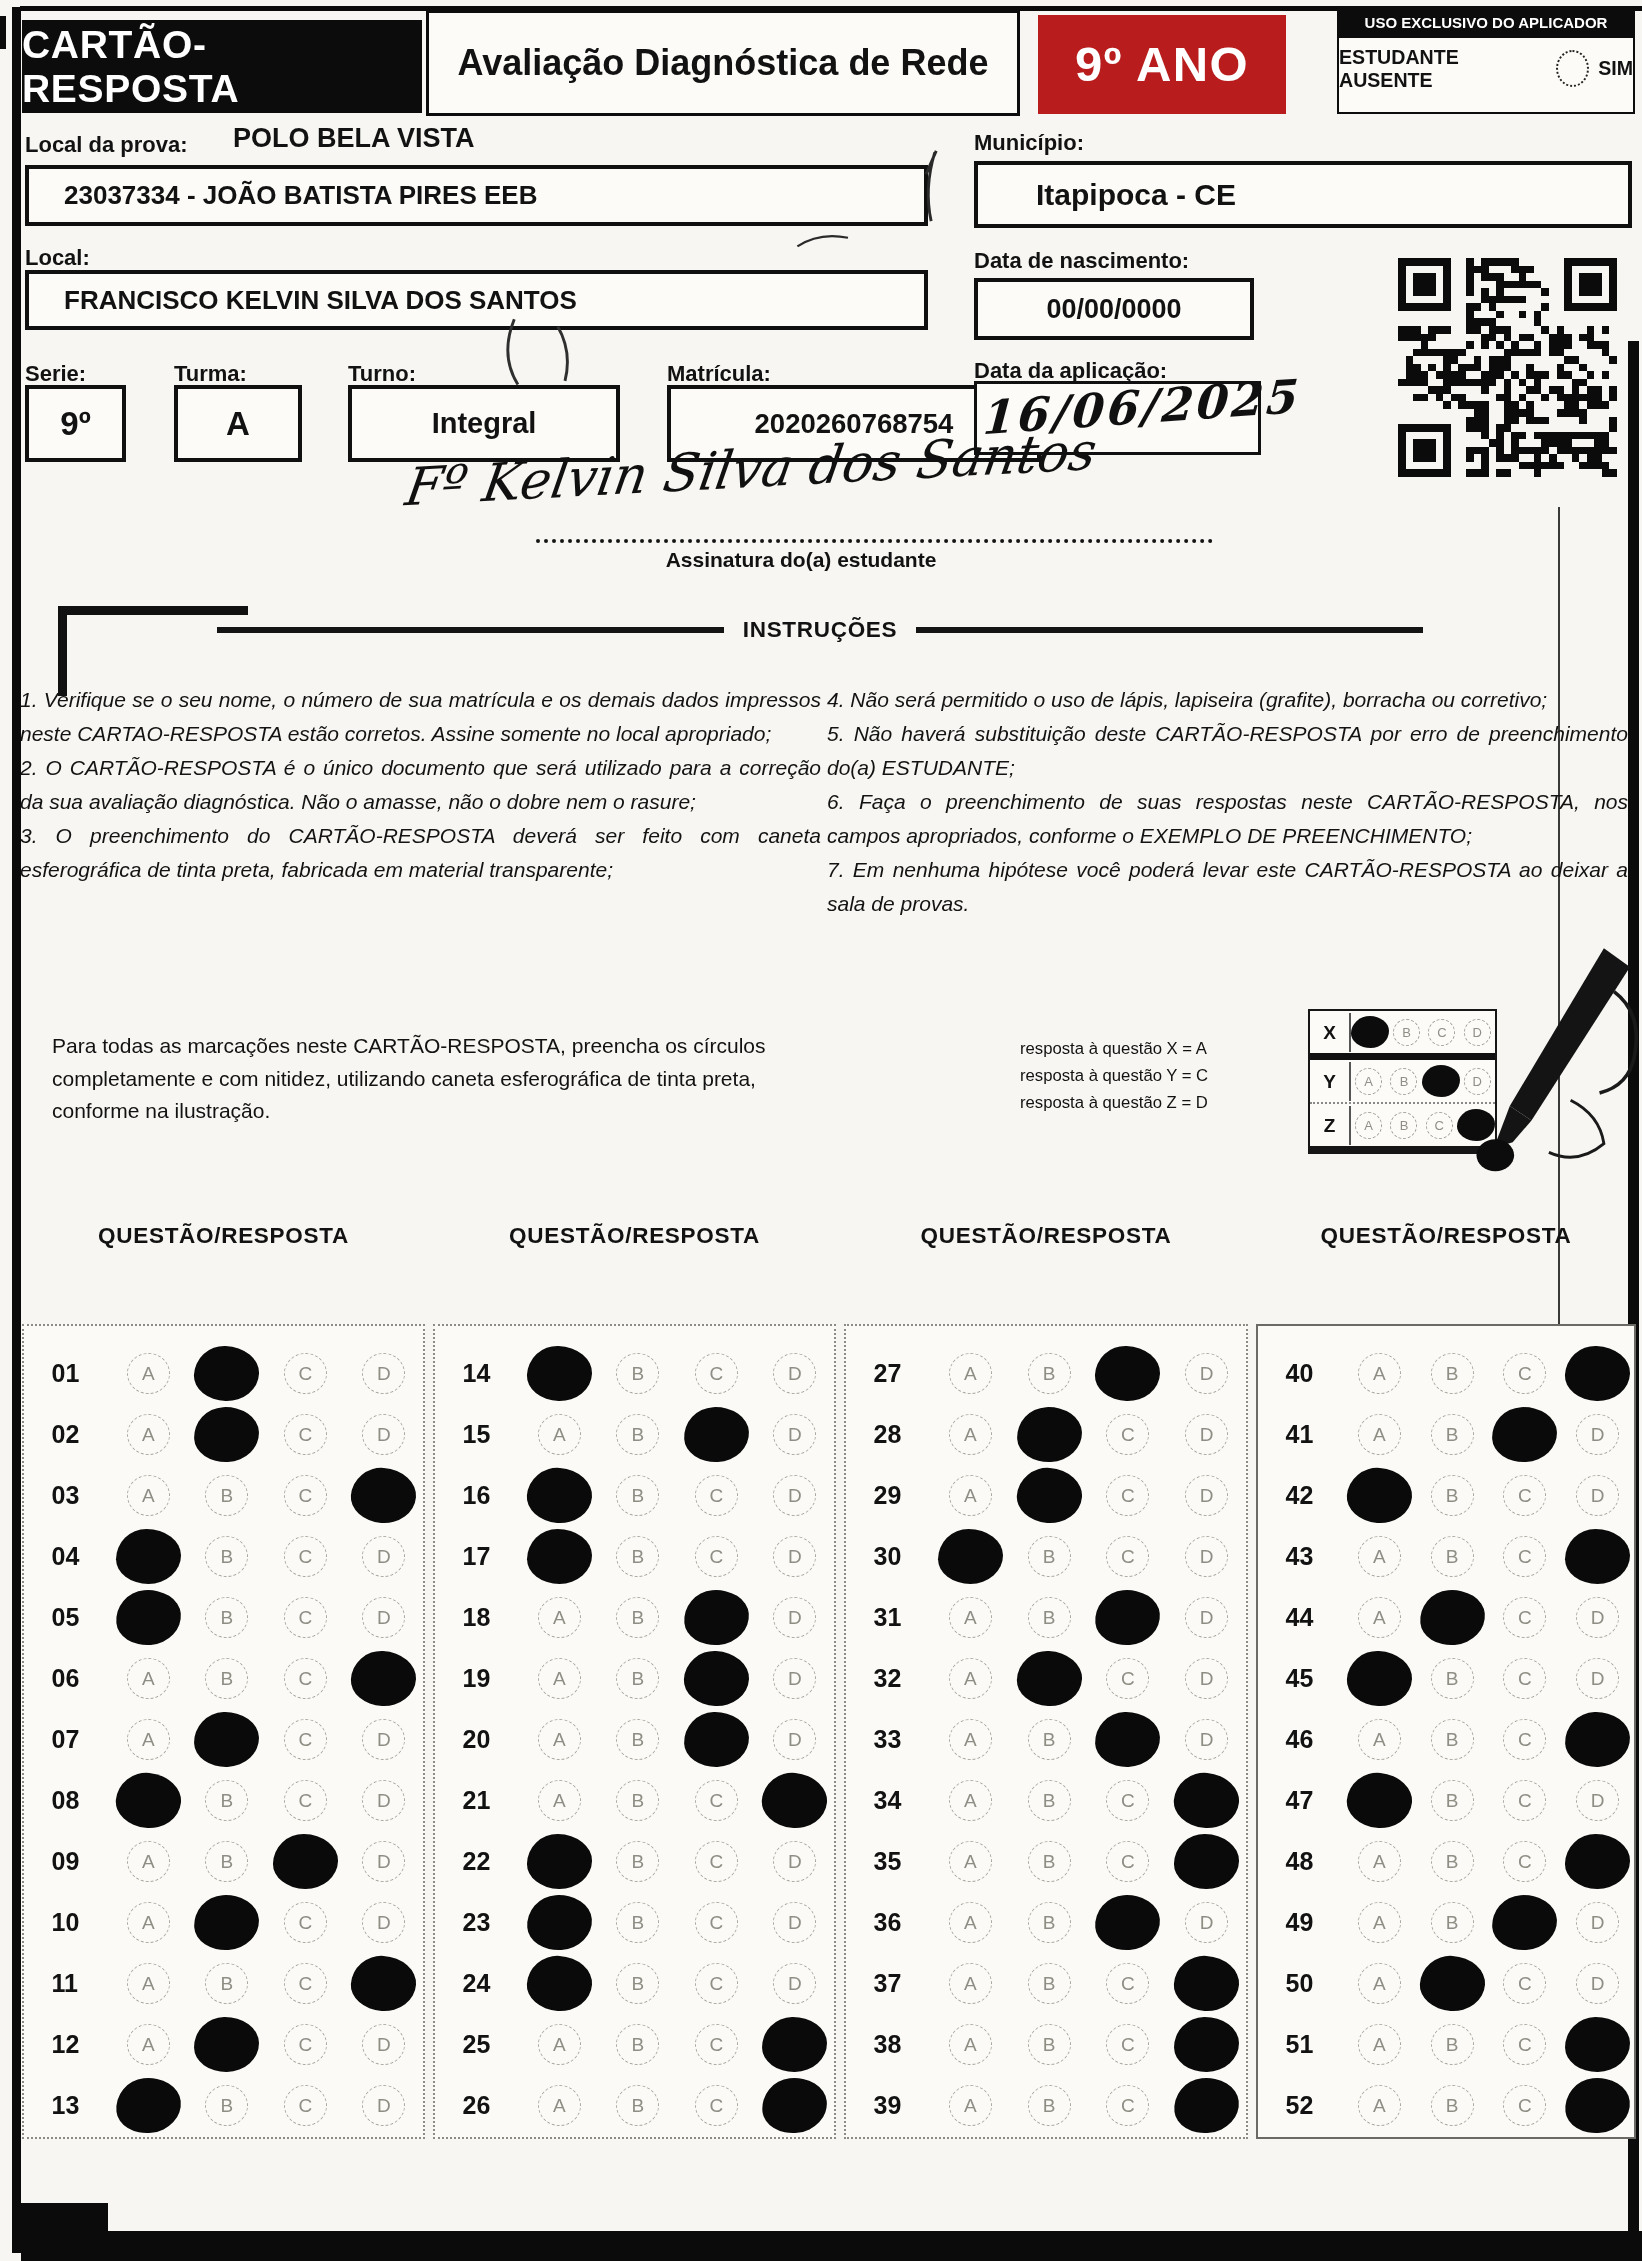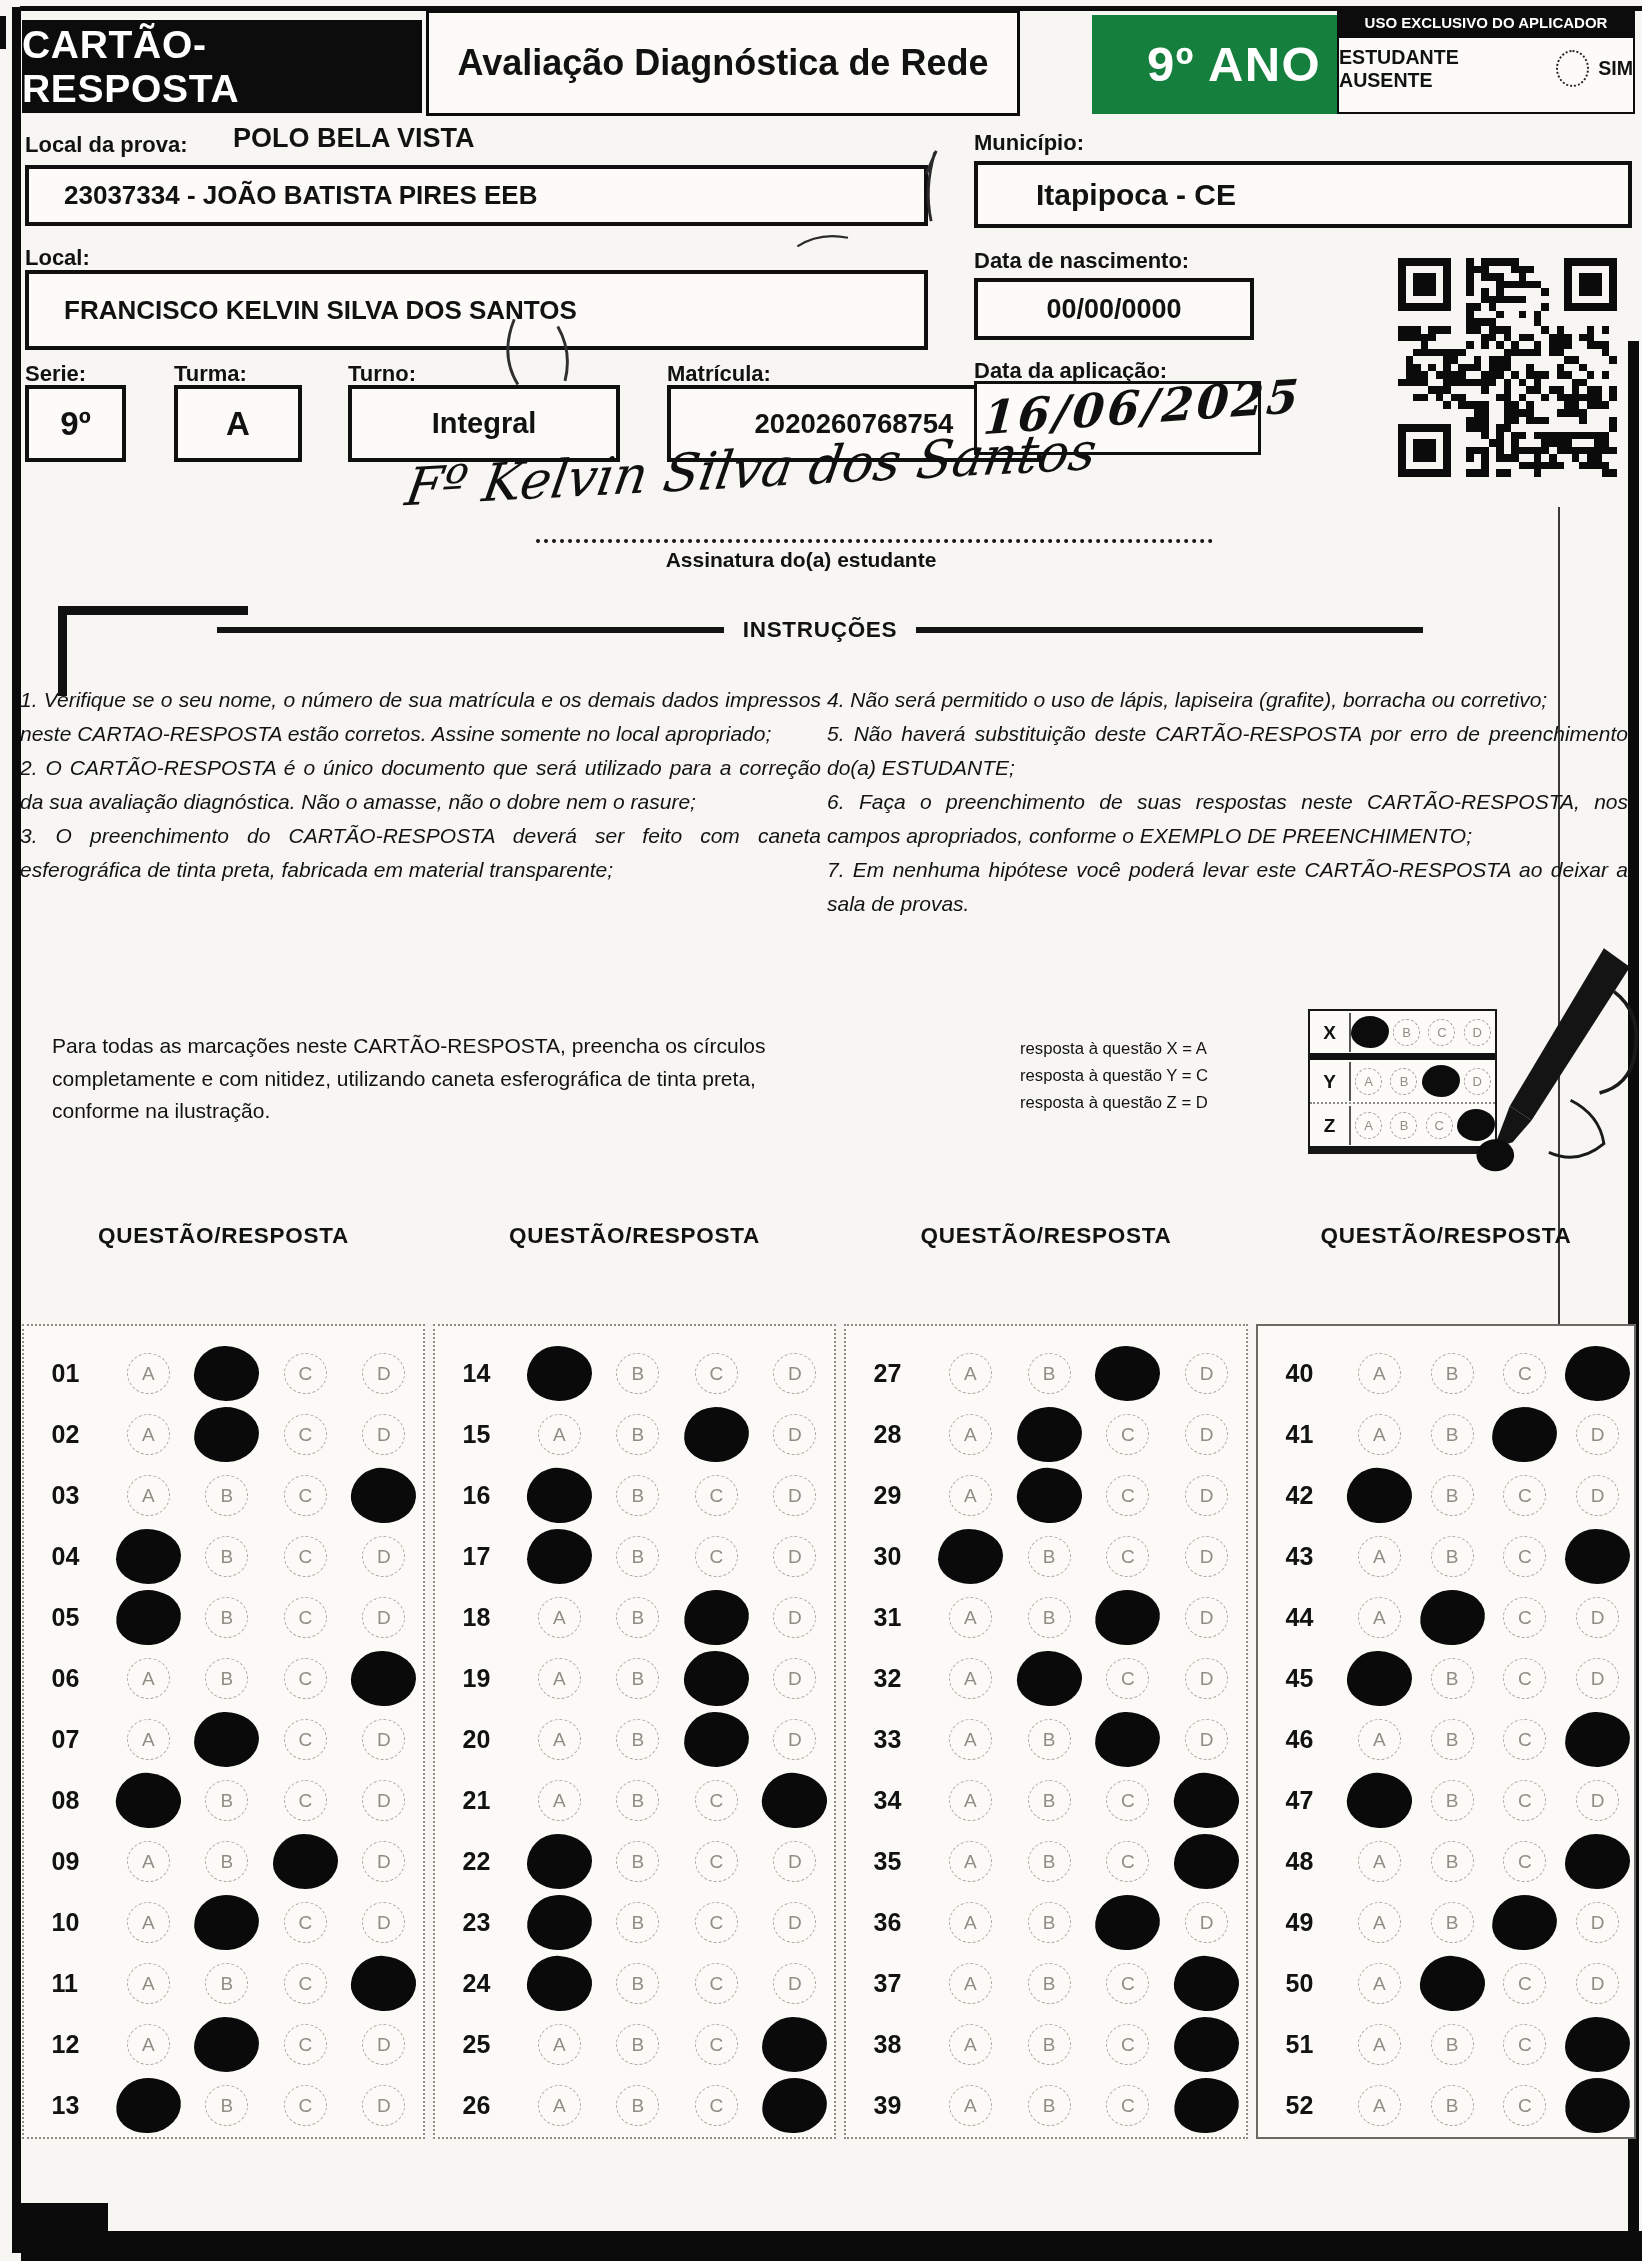--- a/index.html
+++ b/index.html
@@ -15,35 +15,35 @@
   .bottom-corner{position:absolute;left:21px;top:2203px;width:87px;height:36px;background:#0b0b0b;}
   .fold-line{position:absolute;left:1558px;top:507px;width:2.2px;height:869px;background:#3a3a38;}
   .corner-bracket{position:absolute;left:58px;top:606px;width:181px;height:81px;
                   border-top:9.4px solid #111;border-left:9.4px solid #111;}
 
   
   .hdr-card{position:absolute;left:22px;top:20px;width:400px;height:93px;background:#0c0c0c;color:#fff;
             display:flex;align-items:center;justify-content:center;font-size:39px;font-weight:bold;letter-spacing:0.7px;}
   .hdr-exam{position:absolute;left:426px;top:10px;width:588px;height:100px;background:#fcfbf8;border:3.6px solid #0c0c0c;
             display:flex;align-items:center;justify-content:center;font-size:36px;font-weight:bold;}
-  .hdr-grade{position:absolute;left:1092px;top:14.5px;width:284px;height:99px;background:#15803d;color:#fff;
+  .hdr-grade{position:absolute;left:1038px;top:14.5px;width:248px;height:99px;background:#b91c1c;color:#fff;
              display:flex;align-items:center;justify-content:center;font-size:49px;font-weight:bold;letter-spacing:1.4px;}
   .hdr-app{position:absolute;left:1337px;top:7.2px;width:294px;height:103px;border:2.9px solid #0c0c0c;background:#fcfbf8;}
   .hdr-app-title{background:#0c0c0c;color:#fff;font-size:15px;font-weight:bold;text-align:center;padding:5px 0 6.5px;}
   .hdr-app-body{display:flex;align-items:center;justify-content:center;gap:8.7px;height:62px;font-size:19.6px;font-weight:bold;}
   .absent-circle{width:29px;height:33px;border:2.2px dotted #222;border-radius:50%;flex:0 0 auto;}
 
   
   .flabel{position:absolute;font-size:22px;font-weight:bold;}
   .fvalue-plain{position:absolute;font-size:27px;font-weight:bold;}
   .fbox{position:absolute;border:4.3px solid #101010;background:#fcfbf8;display:flex;align-items:center;
         font-weight:bold;box-sizing:border-box;}
   .box-school{left:25px;top:165px;width:903px;height:61px;font-size:26px;padding-left:35px;}
   .box-municipio{left:974px;top:161px;width:658px;height:67px;font-size:30px;padding-left:58px;}
-  .box-nome{left:25px;top:270px;width:903px;height:80px;font-size:26px;padding-left:35px;}
+  .box-nome{left:25px;top:270px;width:903px;height:60px;font-size:26px;padding-left:35px;}
   .box-nasc{left:974px;top:278px;width:280px;height:62px;font-size:27px;justify-content:center;}
   .box-serie{left:25px;top:385px;width:101px;height:77px;font-size:33px;justify-content:center;}
   .box-turma{left:174px;top:385px;width:128px;height:77px;font-size:33px;justify-content:center;}
   .box-turno{left:348px;top:385px;width:272px;height:77px;font-size:29px;justify-content:center;}
   .box-matricula{left:667px;top:385px;width:374px;height:77px;font-size:27.5px;justify-content:center;}
   .box-aplicacao{left:974px;top:381px;width:287px;height:74px;border-width:3.6px;overflow:visible;}
 
   .handwriting{font-family:"DejaVu Serif",serif;font-style:italic;color:#101010;}
   .date-script{position:absolute;left:5.8px;top:-4.3px;font-size:46px;letter-spacing:2.9px;white-space:nowrap;
                transform:rotate(-4deg) skewX(-8deg);}

